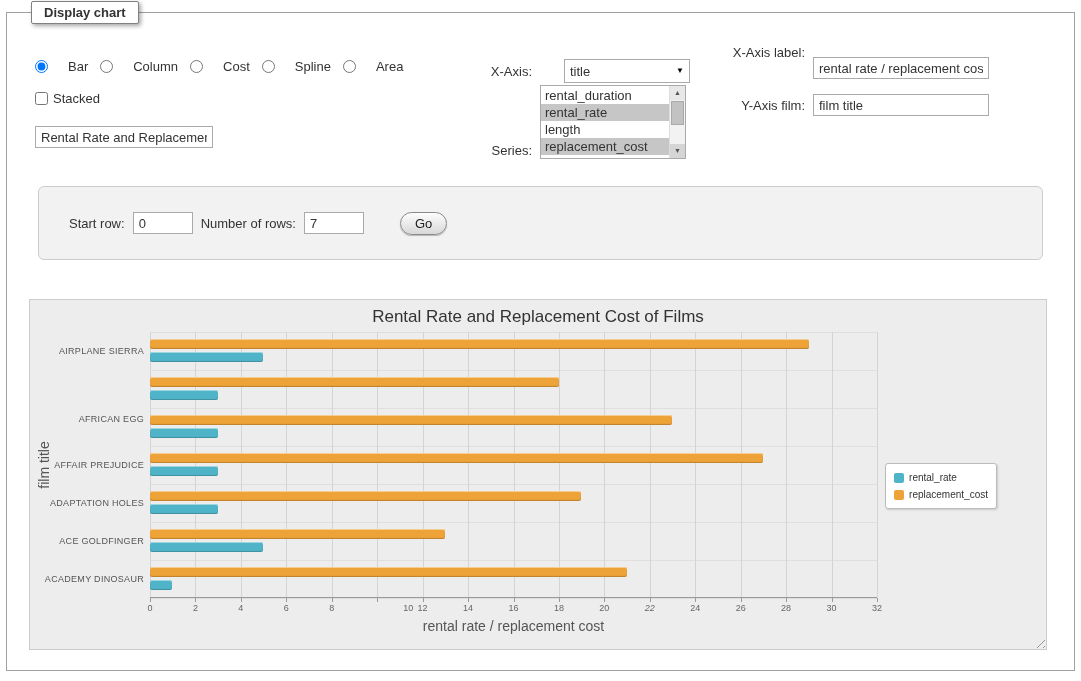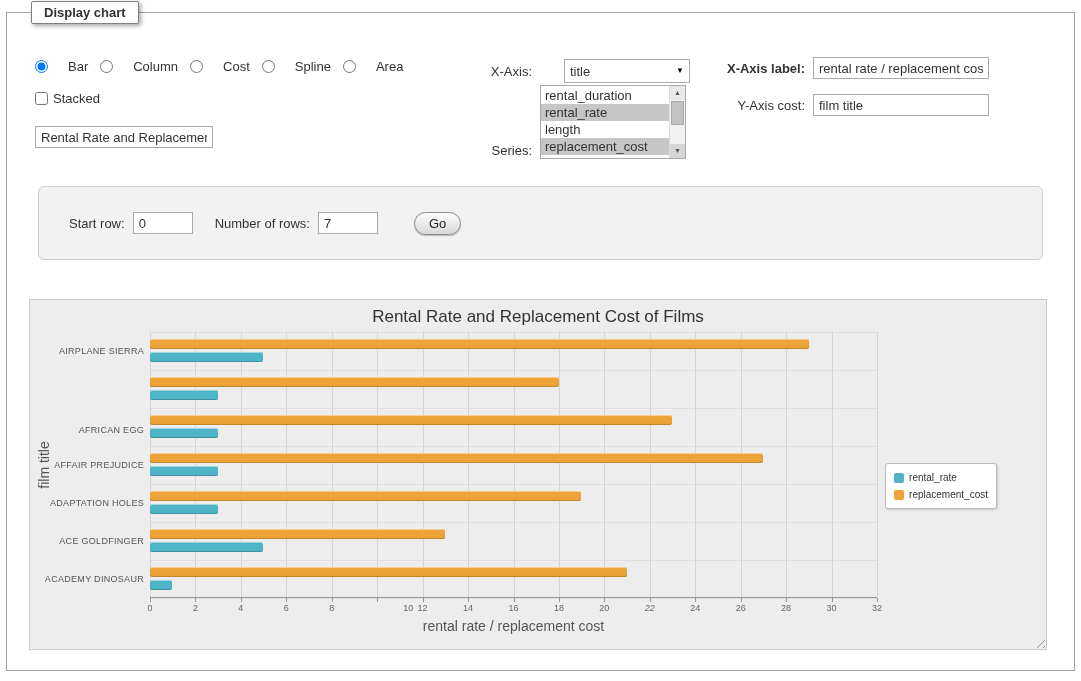--- a/index.html
+++ b/index.html
@@ -21,21 +21,21 @@
   .type-row input, .stacked-row input { margin: 0; }
   .stacked-row { position: absolute; top: 78px; left: 28px; display: flex; align-items: center; gap: 5px; }
   input[type="text"] {
     border: 1px solid #aaa; padding: 2px 5px; font-family: "Liberation Sans", sans-serif;
     font-size: 13px; color: #333; height: 22px;
   }
   .title-input { position: absolute; top: 113px; left: 28px; width: 178px; }
   .field-label { position: absolute; text-align: right; color: #333; }
   .lbl-xaxis   { top: 51px;  left: 455px; width: 70px; }
   .lbl-series  { top: 130px; left: 455px; width: 70px; }
-  .lbl-xlabel  { top: 48px;  left: 700px; width: 98px; font-weight: bold; }
+  .lbl-xlabel  { top: 32px;  left: 700px; width: 98px; }
   .lbl-ylabel  { top: 85px;  left: 700px; width: 98px; }
   .select-wrap { position: absolute; top: 46px; left: 533px; width: 150px; height: 24px; padding-left: 24px; }
   .select-wrap select {
     width: 100%; height: 100%; border: 1px solid #aaa; background: #fff;
     font-family: "Liberation Sans", sans-serif; font-size: 13px; color: #333;
     appearance: none; -webkit-appearance: none; padding: 0 18px 0 5px; border-radius: 0;
   }
   .select-arrow { position: absolute; right: 6px; top: 7px; font-size: 8px; color: #000; pointer-events: none; }
   .listbox {
     position: absolute; top: 72px; left: 533px; width: 146px; height: 74px;
@@ -49,21 +49,21 @@
   .lb-up { top: 0; } .lb-down { bottom: 0; background: #d5d5d5; }
   .lb-thumb { position: absolute; left: 1px; right: 1px; top: 15px; height: 24px; background: #c2c2c2; border: 1px solid #aaa; }
   .xlabel-input { position: absolute; top: 44px; left: 806px; width: 176px; }
   .ylabel-input { position: absolute; top: 81px; left: 806px; width: 176px; }
   .rows-panel {
     position: absolute; top: 173px; left: 31px; right: 31px; height: 74px;
     background: #f2f2f2; border: 1px solid #ccc; border-radius: 6px;
     display: flex; align-items: center; padding-left: 30px; gap: 8px;
   }
   .rows-panel input { width: 60px; background: #fff; }
-  .num-rows-lbl { margin-left: 14px; }
+  .num-rows-lbl { }
   .go-btn {
     margin-left: 28px; border: 1px solid #8a8a8a; border-radius: 12px;
     background: linear-gradient(#fdfdfd, #d8d8d8); padding: 3px 14px;
     font-family: "Liberation Sans", sans-serif; font-size: 13px; color: #222;
     box-shadow: 0 1px 1px rgba(0,0,0,.25); cursor: pointer;
   }
   .chart-panel {
     position: absolute; top: 286px; left: 22px; width: 1018px; height: 351px;
     background: #ededed; border: 1px solid #ccc;
   }
@@ -156,37 +156,37 @@
     <div class="lb-scroll">
       <div class="lb-arrow lb-up">▲</div>
       <div class="lb-thumb"></div>
       <div class="lb-arrow lb-down">▼</div>
     </div>
   </div>
 
   <div class="field-label lbl-xlabel">X-Axis label:</div>
   <input type="text" class="xlabel-input" value="rental rate / replacement cost" style="">
 
-  <div class="field-label lbl-ylabel">Y-Axis cost:</div>
+  <div class="field-label lbl-ylabel">Y-Axis film:</div>
   <input type="text" class="ylabel-input" value="film title" style="">
 
   <div class="rows-panel">
     <span>Start row:</span>
     <input type="text" value="0" style="">
     <span class="num-rows-lbl">Number of rows:</span>
     <input type="text" value="7" style="">
     <button class="go-btn">Go</button>
   </div>
 
   <div class="chart-panel">
     <div class="chart-title">Rental Rate and Replacement Cost of Films</div>
     <div class="y-axis-title">film title</div>
     <div id="cat-labels">
         <div class="cat-label" style="top: 0px; text-align: right;">AIRPLANE SIERRA</div>
-        <div class="cat-label" style="top: 79px;">AFRICAN EGG</div>
+        <div class="cat-label" style="top: 68px;">AFRICAN EGG</div>
         <div class="cat-label" style="top: 114px;">AFFAIR PREJUDICE</div>
         <div class="cat-label" style="top: 152px;">ADAPTATION HOLES</div>
         <div class="cat-label" style="top: 190px;">ACE GOLDFINGER</div>
         <div class="cat-label" style="top: 228px;">ACADEMY DINOSAUR</div>
       </div>
     <div id="plot">
         <div class="gridline-h" style="top: 0px;"></div>
         <div class="gridline-h" style="top: 38px;"></div>
         <div class="gridline-h" style="top: 76px;"></div>
         <div class="gridline-h" style="top: 114px;"></div>

